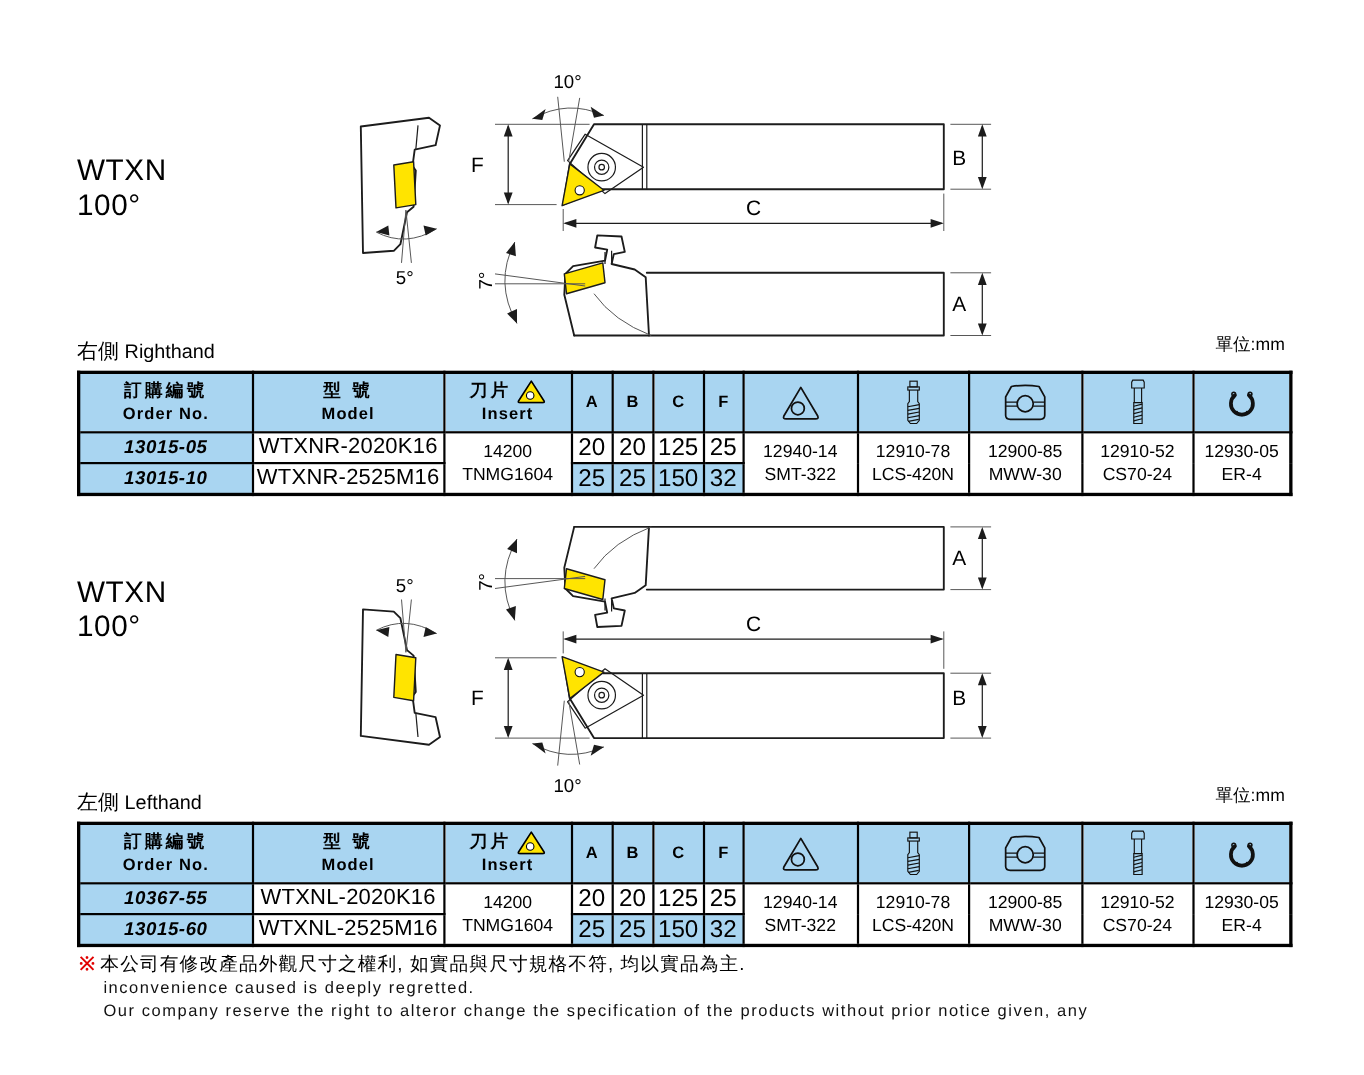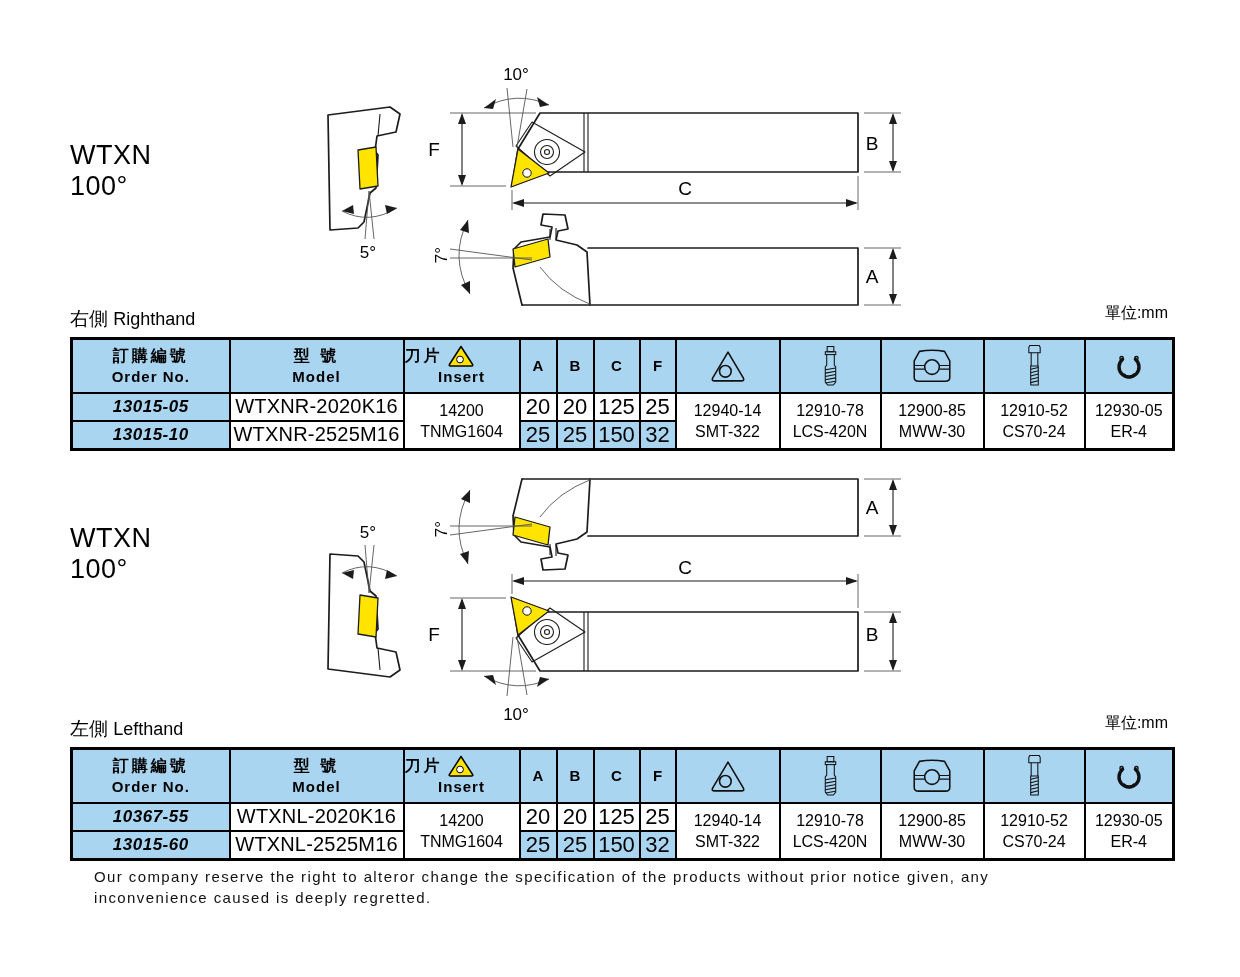--- a/index.html
+++ b/index.html
@@ -15,21 +15,21 @@
   .hand-label{font-size:19px;white-space:nowrap}
   .hand-label .en{font-size:18px}
   .unit{font-size:16px;white-space:nowrap}
 
   
   table.spec{border-collapse:collapse;table-layout:fixed;border:3px solid #000;background:#fff}
   .spec th,.spec td{border:2px solid #000;text-align:center;vertical-align:middle;padding:0;overflow:hidden}
   .blue{background:#A9D5F1}
   .hdr-zh{font-size:16px;font-weight:bold;letter-spacing:3px;line-height:22px}
   .hdr-en{font-size:15px;font-weight:bold;letter-spacing:1px;line-height:20px}
-  .hdr-ins-top{display:flex;align-items:center;gap:5px}
+  .hdr-ins-top{display:flex;align-items:center;justify-content:center;gap:5px}
   .order-val{font-weight:bold;font-style:italic;font-size:17px;letter-spacing:.5px}
   .model-val{font-size:20px;letter-spacing:.2px}
   .dim-hdr{font-size:15px;font-weight:bold}
   .dim-val{font-size:22px}
   .two-line div{line-height:21px;font-size:16px}
 
   
   svg.drawing{position:absolute}
   .ol{fill:none;stroke:#1c1c1c;stroke-width:1.7;stroke-linejoin:round;stroke-linecap:round}
   .ol2{fill:none;stroke:#1c1c1c;stroke-width:1.1;stroke-linejoin:round}
@@ -439,15 +439,18 @@
       <td class="model-val">WTXNL-2525M16</td>
       <td class="blue dim-val">25</td>
       <td class="blue dim-val">25</td>
       <td class="blue dim-val">150</td>
       <td class="blue dim-val">32</td>
     </tr>
   </tbody>
 </table>
 
 <div class="abs" style="left:72px;top:866px;width:1110px">
+  <div class="fn-line1">
+    <span class="fn-mark">※</span><span>本公司有修改產品外觀尺寸之權利, 如實品與尺寸規格不符, 均以實品為主.</span>
+  </div>
+  <div class="fn-en">inconvenience caused is deeply regretted.</div>
   <div class="fn-en">Our company reserve the right to alteror change the specification of the products without prior notice given, any</div>
-  <div class="fn-en">inconvenience caused is deeply regretted.</div>
 </div>
 
 </body></html>

